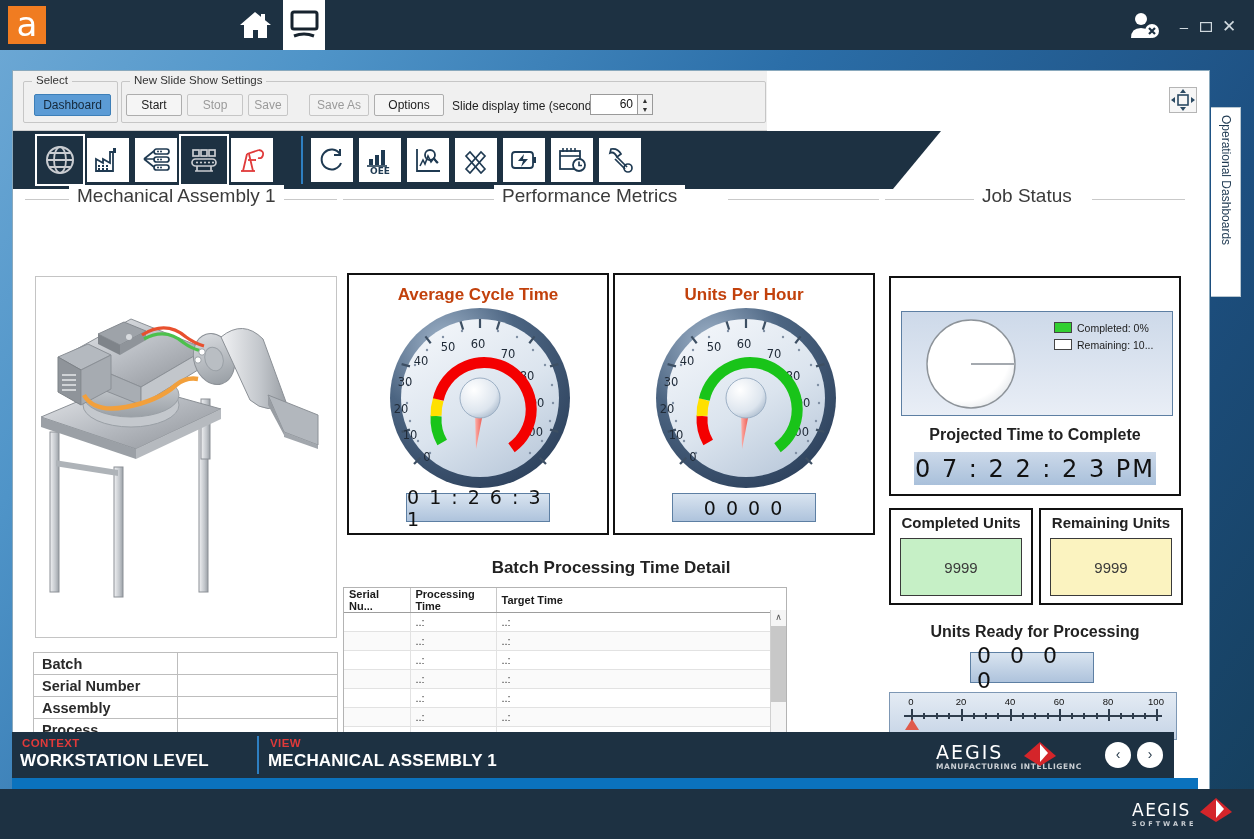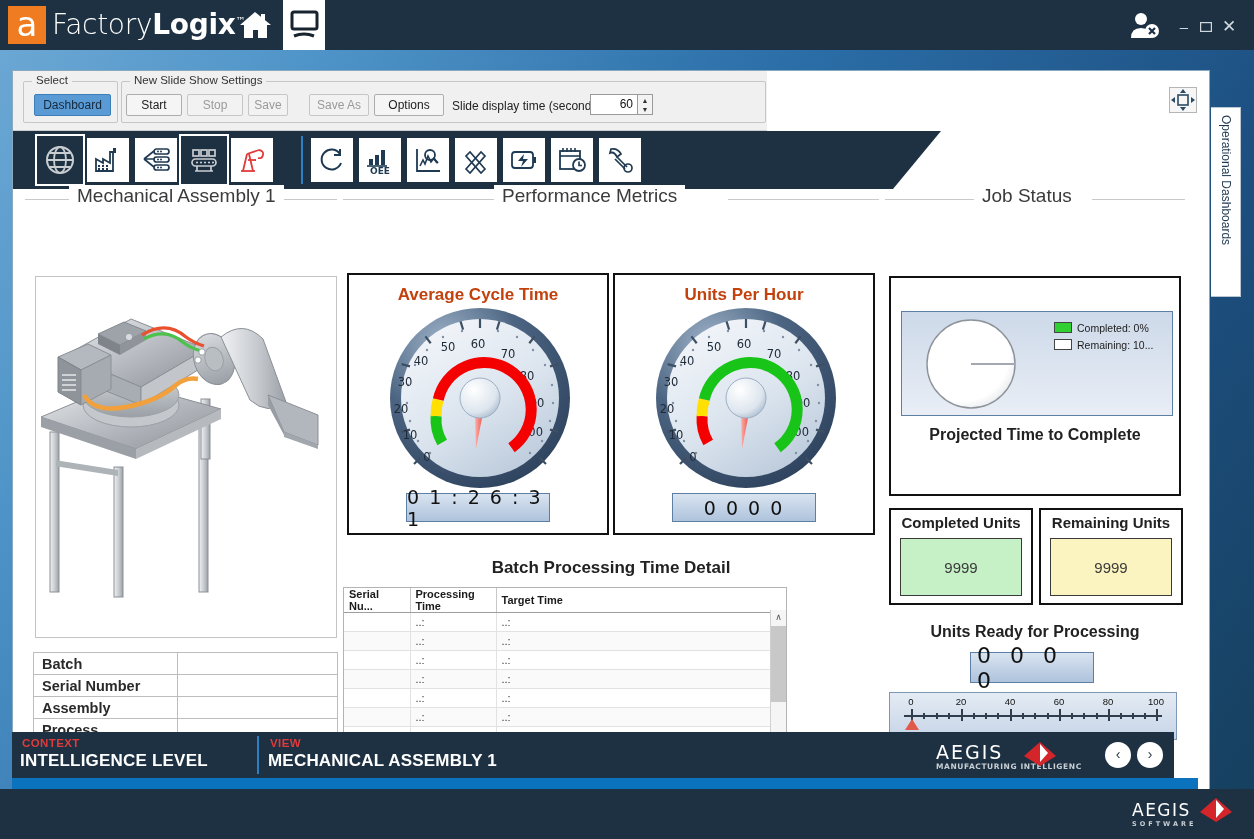--- a/index.html
+++ b/index.html
@@ -284,23 +284,20 @@
   
   .bottomstrip { position: absolute; left: 0; top: 789px; width: 1254px; height: 50px; background: #1d3142; }
 </style>
 </head>
 <body>
 
 <div class="app">
 
   <div class="titlebar">
     <div class="logo-mark">a</div>
-    <div class="logo-text">
-      <span class="lite">Factory</span><b>Logix</b><span class="logo-tm">™</span>
-    </div>
     <div class="home-icon">
       <svg width="34" height="32" viewBox="0 0 34 32">
           <path d="M17 3 L2 16 h4 v13 h9 v-8 h5 v8 h9 V16 h4 Z" fill="#fff"></path>
           <rect x="23" y="5" width="4" height="7" fill="#fff"></rect>
         </svg>
     </div>
     <div class="tab-monitor">
       <svg width="42" height="50" viewBox="0 0 42 50">
           <rect x="9" y="12" width="25" height="17" rx="2" fill="#fff" stroke="#17232e" stroke-width="3"></rect>
           <path d="M11 36 q10 -4 20 0" stroke="#17232e" stroke-width="3" fill="none"></path>
@@ -840,20 +837,21 @@
             <path d="M63 50 L107 50" stroke="#a4a9af" stroke-width="2"></path>
           </svg>
           <div class="legend-row" style="left:152px; top:10px;">
             <span class="legend-sw" style="background:#31cf31"></span><span>Completed: 0%</span>
           </div>
           <div class="legend-row" style="left:152px; top:27px;">
             <span class="legend-sw" style="background:#ffffff"></span><span>Remaining: 10...</span>
           </div>
         </div>
         <div class="ptc-title">Projected Time to Complete</div>
+        <div class="ptc-lcd">0 7 : 2 2 : 2 3 PM</div>
       </div>
 
       <div class="unit-card uc1">
         <div class="unit-title">Completed Units</div>
         <div class="unit-val">9999</div>
       </div>
       <div class="unit-card uc2">
         <div class="unit-title">Remaining Units</div>
         <div class="unit-val">9999</div>
       </div>
@@ -890,21 +888,21 @@
         <div class="tick" style="left:230px; top:20px; height:6px;"></div>
         <div class="tick" style="left:242px; top:20px; height:6px;"></div>
         <div class="tick" style="left:254px; top:20px; height:6px;"></div>
         <div class="marker" style="left:22px;"></div>
       </div>
 
     </div>
 
     <div class="ctxbar">
       <div class="ctx-lbl" style="left:10px; top:5px;">CONTEXT</div>
-      <div class="ctx-val" style="left:8px; top:19px;">INTELLIGENCE LEVEL</div>
+      <div class="ctx-val" style="left:8px; top:19px;">WORKSTATION LEVEL</div>
       <div class="ctx-sep"></div>
       <div class="ctx-lbl" style="left:258px; top:5px;">VIEW</div>
       <div class="ctx-val" style="left:256px; top:19px;">MECHANICAL ASSEMBLY 1</div>
       <div class="aegis-foot">
         <svg width="150" height="34" viewBox="0 0 150 34">
           <text x="4" y="19" font-family="DejaVu Sans, sans-serif" font-size="19" fill="#ffffff" letter-spacing="2">AEGIS</text>
           <text x="4" y="29" font-family="DejaVu Sans, sans-serif" font-size="7.5" font-weight="700" fill="#c9ced3" letter-spacing="0.6">MANUFACTURING INTELLIGENCE</text>
           <path d="M92 16 L108 2 L124 16 L108 26 Z" fill="#d4252a"></path>
           <path d="M108 4 L108 22 L116 13 Z" fill="#ffffff"></path>
         </svg>

